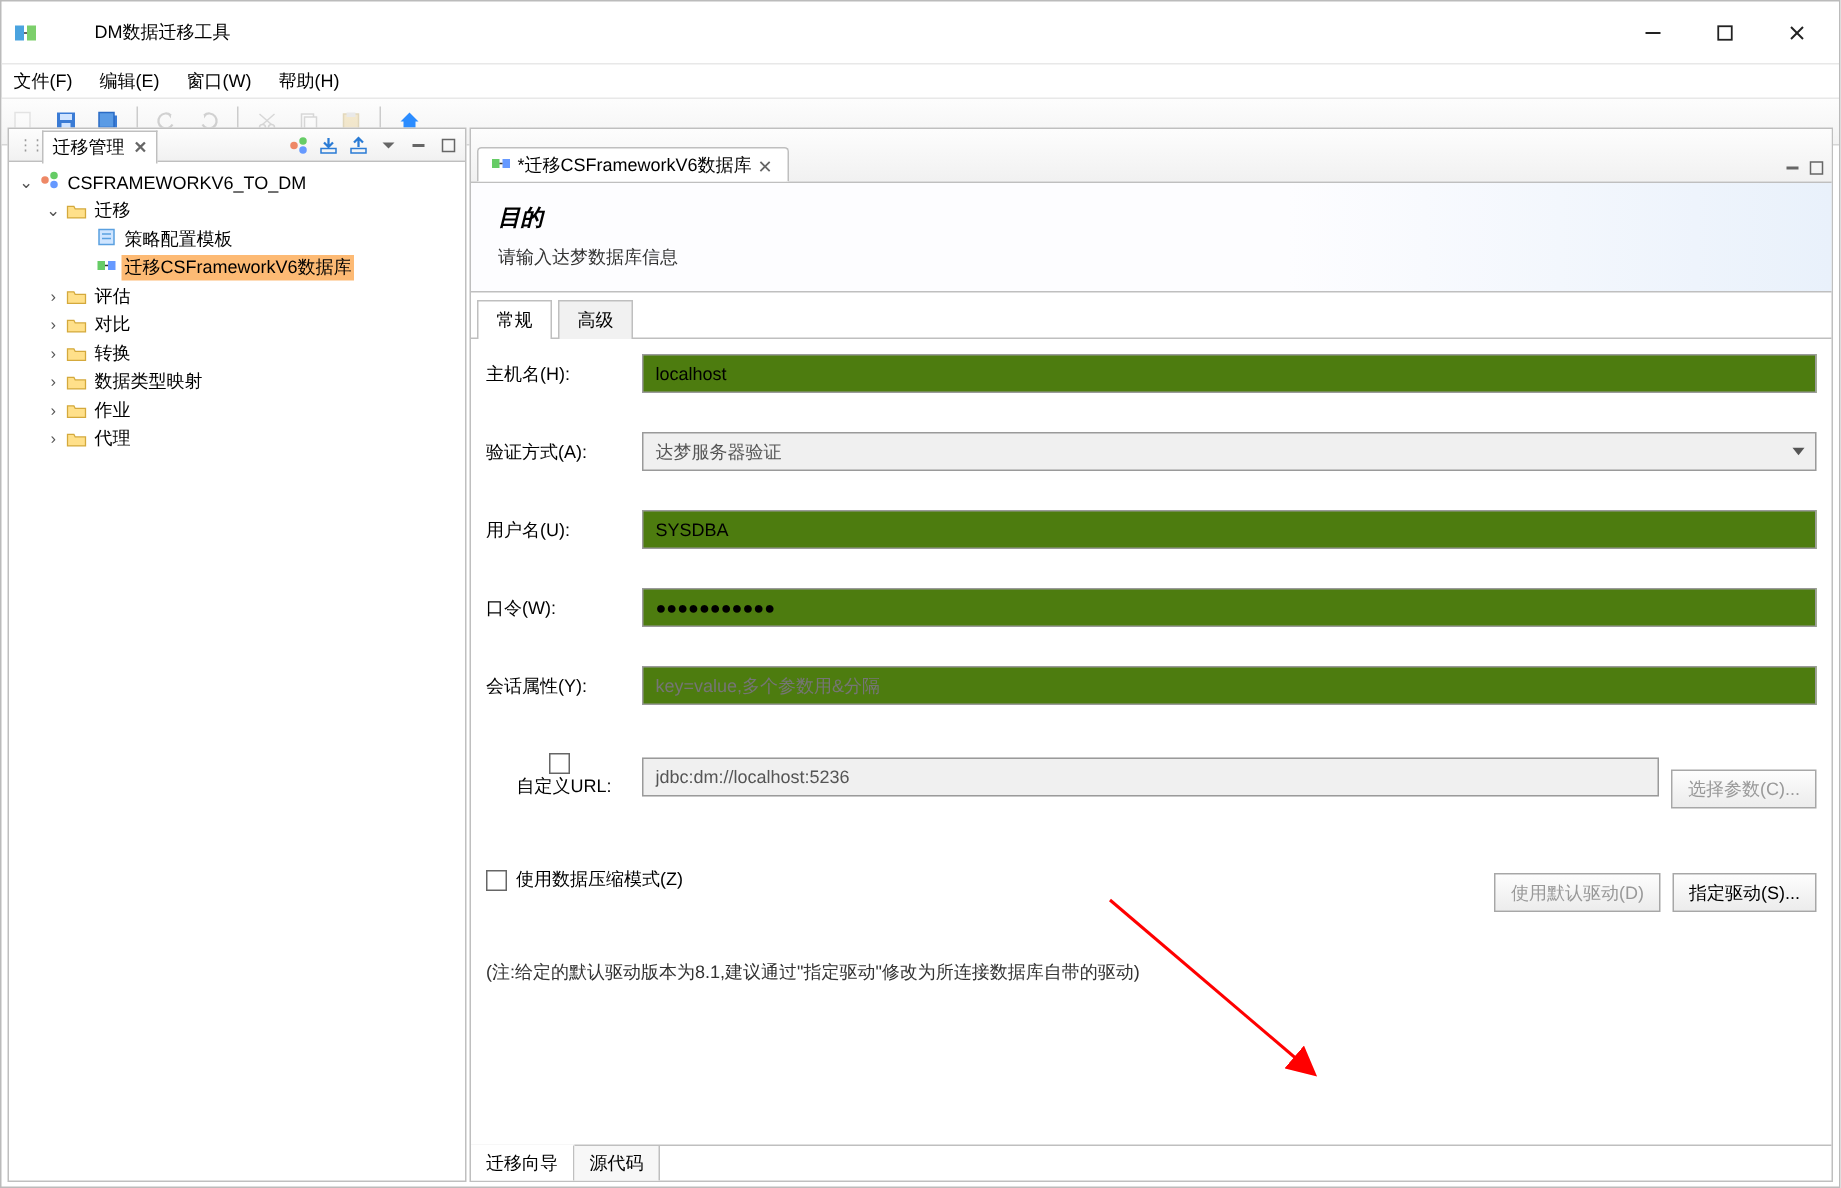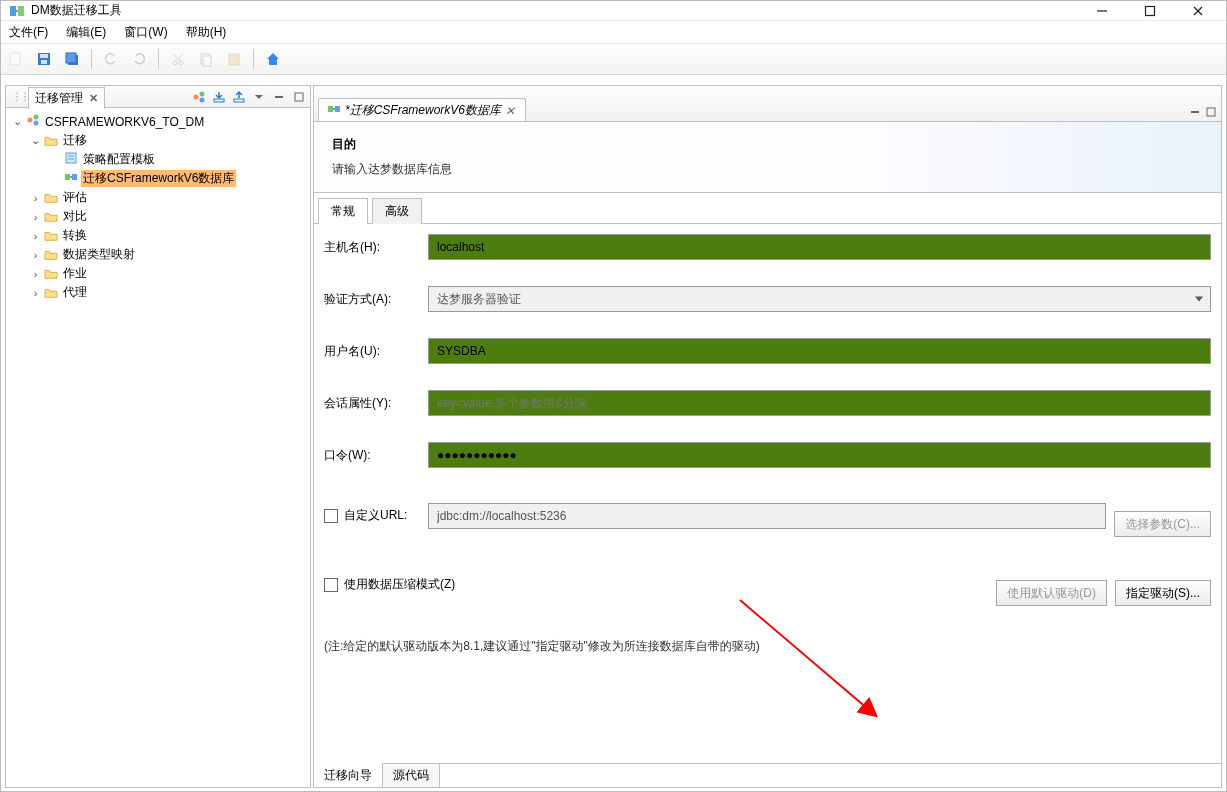--- a/index.html
+++ b/index.html
@@ -1,18 +1,18 @@
 <!DOCTYPE html>
 <html><head>
 <meta charset="utf-8">
 <style>
 * { box-sizing: border-box; margin: 0; padding: 0; font-family: "Microsoft YaHei", "SimSun", sans-serif; font-size: 12px; }
 body { background: #fff; width: 1227px; height: 792px; overflow: hidden; border: 1px solid #bbb; }
 
-.title-bar { height: 20px; display: flex; align-items: center; padding: 0 8px; border-bottom: 1px solid #e8e8e8; }
+.title-bar { height: 42px; display: flex; align-items: center; padding: 0 8px; border-bottom: 1px solid #e8e8e8; gap: 32px; }
 .title-bar .icon { width: 16px; height: 16px; margin-right: 6px; }
 .title-bar .title { flex: 1; }
 .title-bar .win-controls { display:flex; gap: 8px; }
 .win-btn { width: 40px; height: 28px; display:flex; align-items:center; justify-content:center; }
 .win-btn svg { width: 12px; height: 12px; }
 
 .menu-bar { height: 22px; display: flex; align-items: center; padding: 0 4px; gap: 10px; }
 .menu-item { padding: 2px 4px; }
 
 .tool-bar { height: 32px; display: flex; align-items: center; padding: 0 4px; gap: 6px; background: linear-gradient(#fdfdfd,#f3f3f3); border-top:1px solid #e8e8e8; border-bottom:1px solid #d6d6d6; }
@@ -29,29 +29,29 @@
 .panel-tabbar .spacer { flex:1; }
 .panel-tabbar .paction { width:18px; height:18px; display:flex; align-items:center; justify-content:center; margin-left:2px; }
 .tree { flex:1; overflow:auto; padding:4px 2px; }
 .tree-row { display:flex; align-items:center; height:19px; padding-left:4px; gap:3px; }
 .tree-row.selected .label { background:#fdba74; }
 .caret { width:11px; text-align:center; color:#555; font-size:11px; }
 .folder-ic { width:14px; height:12px; }
 .label { padding:0 2px; }
 
 .right-panel { flex:1; border:1px solid #bfbfbf; display:flex; flex-direction:column; background:#fff; }
-.editor-tabbar { height:36px; border-bottom:1px solid #bfbfbf; display:flex; align-items:flex-end; padding:0 4px; background:linear-gradient(#fdfdfd,#f1f1f1);font-style:italic; }
+.editor-tabbar { height:36px; border-bottom:1px solid #bfbfbf; display:flex; align-items:flex-end; padding:0 4px; background:linear-gradient(#fdfdfd,#f1f1f1); }
 .editor-tab { display:flex; align-items:center; gap:4px; padding:3px 10px 2px 8px; border:1px solid #bfbfbf; border-bottom:none; background:#fff; border-top-left-radius:3px; border-top-right-radius:3px; }
 .editor-tab .close-x { color:#666; font-size:12px; }
 .editor-right { margin-left:auto; display:flex; gap:4px; }
 
 .editor-body { flex:1; display:flex; flex-direction:column; }
 
 .wizard-head { padding:14px 18px 14px 18px; background: linear-gradient(to right, #fdfdff 60%, #e9f1fb); border-bottom:1px solid #bfbfbf; }
-.wizard-head h2 { font-size:12px; font-weight:bold; margin-bottom:8px; }
+.wizard-head h2 { font-size:15px; font-weight:bold; margin-bottom:8px;font-style:italic; }
 .wizard-head p { font-size:12px; color:#333; }
 
 .subtabs { display:flex; border-bottom:1px solid #bfbfbf; margin-top:0; }
 .subtab { padding:4px 12px; border:1px solid #bfbfbf; border-bottom:none; background:#f1f1f1; margin-left:4px; margin-top:4px; position:relative; top:1px;text-align:center; }
 .subtab.active { background:#fff; }
 
 .form-area { flex:1; padding:10px 10px 0 10px; display:flex; flex-direction:column; gap:16px; }
 .frow { display:flex; align-items:center; margin-bottom:10px; }
 .flabel { width:104px; }
 .finput { flex:1; border:1px solid #9a9a9a; background:#4d7c0f; padding:4px 8px; height:26px; }
@@ -339,29 +339,29 @@
           <span class="flabel">验证方式(A):</span>
           <div class="select-wrap">
               <input readonly="" class="finput disabled" value="达梦服务器验证" style="">
             </div>
         </div>
         <div class="frow">
           <span class="flabel">用户名(U):</span>
           <input class="finput" value="SYSDBA" style="">
         </div>
         <div class="frow">
+          <span class="flabel">口令(W):</span>
+          <input class="finput" value="●●●●●●●●●●●" style="">
+        </div>
+        <div class="frow">
           <span class="flabel">会话属性(Y):</span>
           <input class="finput" placeholder="key=value,多个参数用&amp;分隔" style="">
         </div>
         <div class="frow">
-          <span class="flabel">口令(W):</span>
-          <input class="finput" value="●●●●●●●●●●●" style="">
-        </div>
-        <div class="frow">
-          <span class="flabel" style="display:flex;align-items:center;">
+          <span class="flabel" style="display:flex;align-items:center;flex-direction:column;">
               <span class="chk"></span>
               <span>自定义URL:</span>
             </span>
           <input class="finput disabled" readonly="" value="jdbc:dm://localhost:5236" style="">
           <span class="finput-gap"></span>
           <button class="btn dim">选择参数(C)...</button>
         </div>
         <div class="frow" style="justify-content:space-between;">
           <span style="display:flex;align-items:center;">
               <span class="chk"></span>

